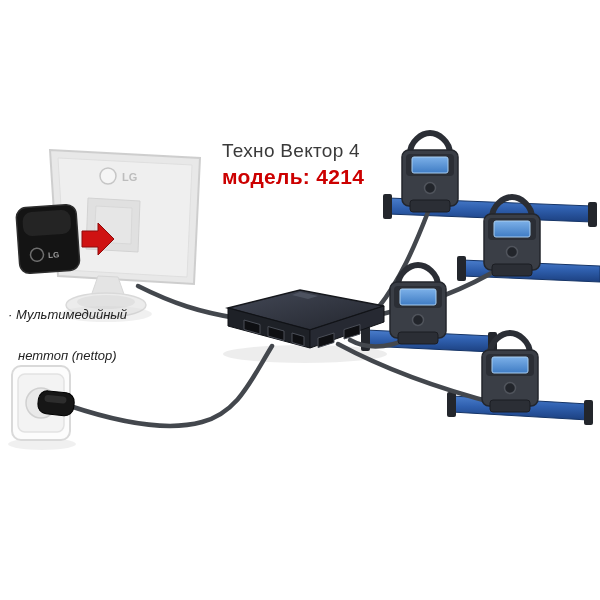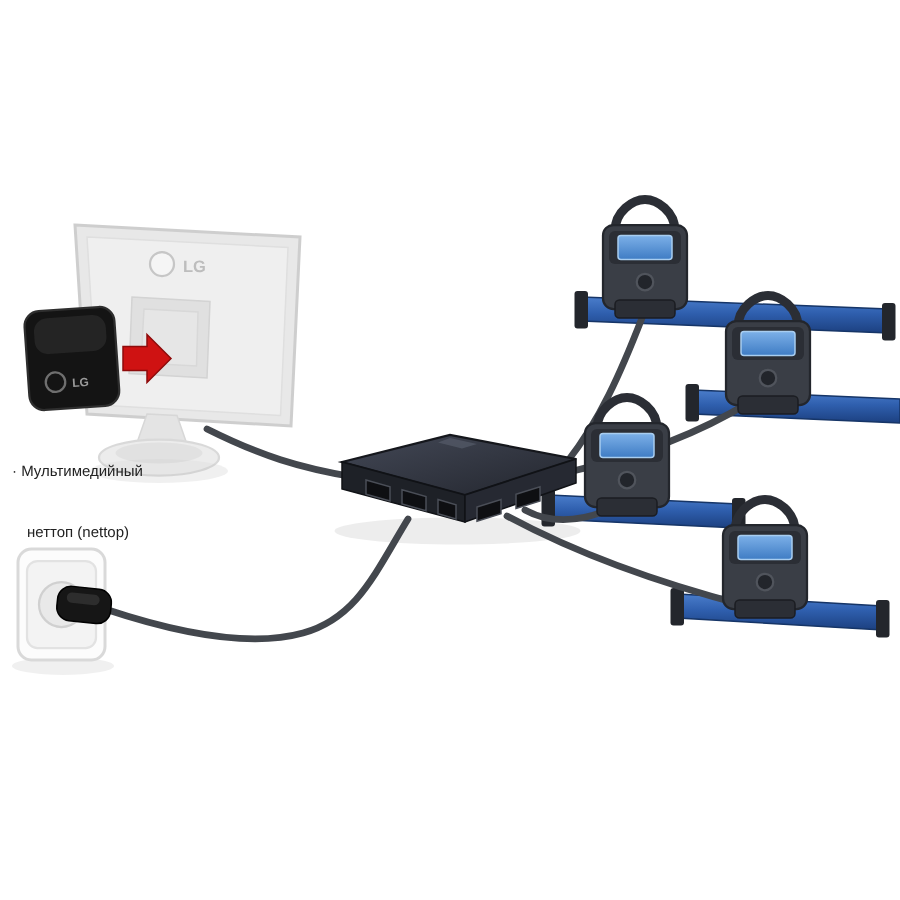--- a/index.html
+++ b/index.html
@@ -4,21 +4,21 @@
 <style>
   html,body{margin:0;padding:0;background:#fff;}
   .stage{
     position:relative;width:600px;height:600px;background:#ffffff;overflow:hidden;
     font-family:"Liberation Sans", sans-serif;
   }
   .stage svg{position:absolute;left:0;top:0;}
   .title-block{position:absolute;left:222px;top:140px;}
   .title-line{font-size:19px;color:#3a3a3a;letter-spacing:.3px;}
   .model-line{font-size:21px;font-weight:bold;color:#cc0000;margin-top:3px;letter-spacing:.3px;}
-  .nettop-label{position:absolute;left:8px;top:308px;font-size:10px;color:#222;line-height:13px;}
+  .nettop-label{position:absolute;left:8px;top:308px;font-size:13px;color:#222;line-height:13px;font-style:italic;}
   .nettop-label .l2{padding-left:10px;margin-top:28px;}
 </style>
 </head>
 <body>
 
 <div class="stage">
 
   <svg width="600" height="600" viewBox="0 0 600 600">
     <defs>
       <linearGradient id="railGrad" x1="0" y1="0" x2="0" y2="1">
@@ -121,19 +121,23 @@
       <rect x="12" y="366" width="58" height="74" rx="9" fill="#fcfcfc" stroke="#d9d9d9" stroke-width="2"></rect>
       <rect x="18" y="374" width="46" height="58" rx="7" fill="#f3f3f3" stroke="#e2e2e2" stroke-width="1.5"></rect>
       <circle cx="41" cy="403" r="15" fill="#e9e9e9" stroke="#d0d0d0" stroke-width="1.5"></circle>
     </g>
     <g transform="rotate(6 58 404)">
       <rect x="38" y="392" width="36" height="23" rx="9" fill="#161616" stroke="#000" stroke-width="1"></rect>
       <rect x="44" y="396" width="22" height="7" rx="3.5" fill="#2d2d2d"></rect>
     </g>
   </svg>
 
+  <div class="title-block">
+    <div class="title-line">Техно Вектор 4</div>
+    <div class="model-line">модель: 4214</div>
+  </div>
 
   <div class="nettop-label">
     <div class="l1">· Мультимедийный</div>
     <div class="l2">неттоп (nettop)</div>
   </div>
 
 </div>
 
 </body></html>

